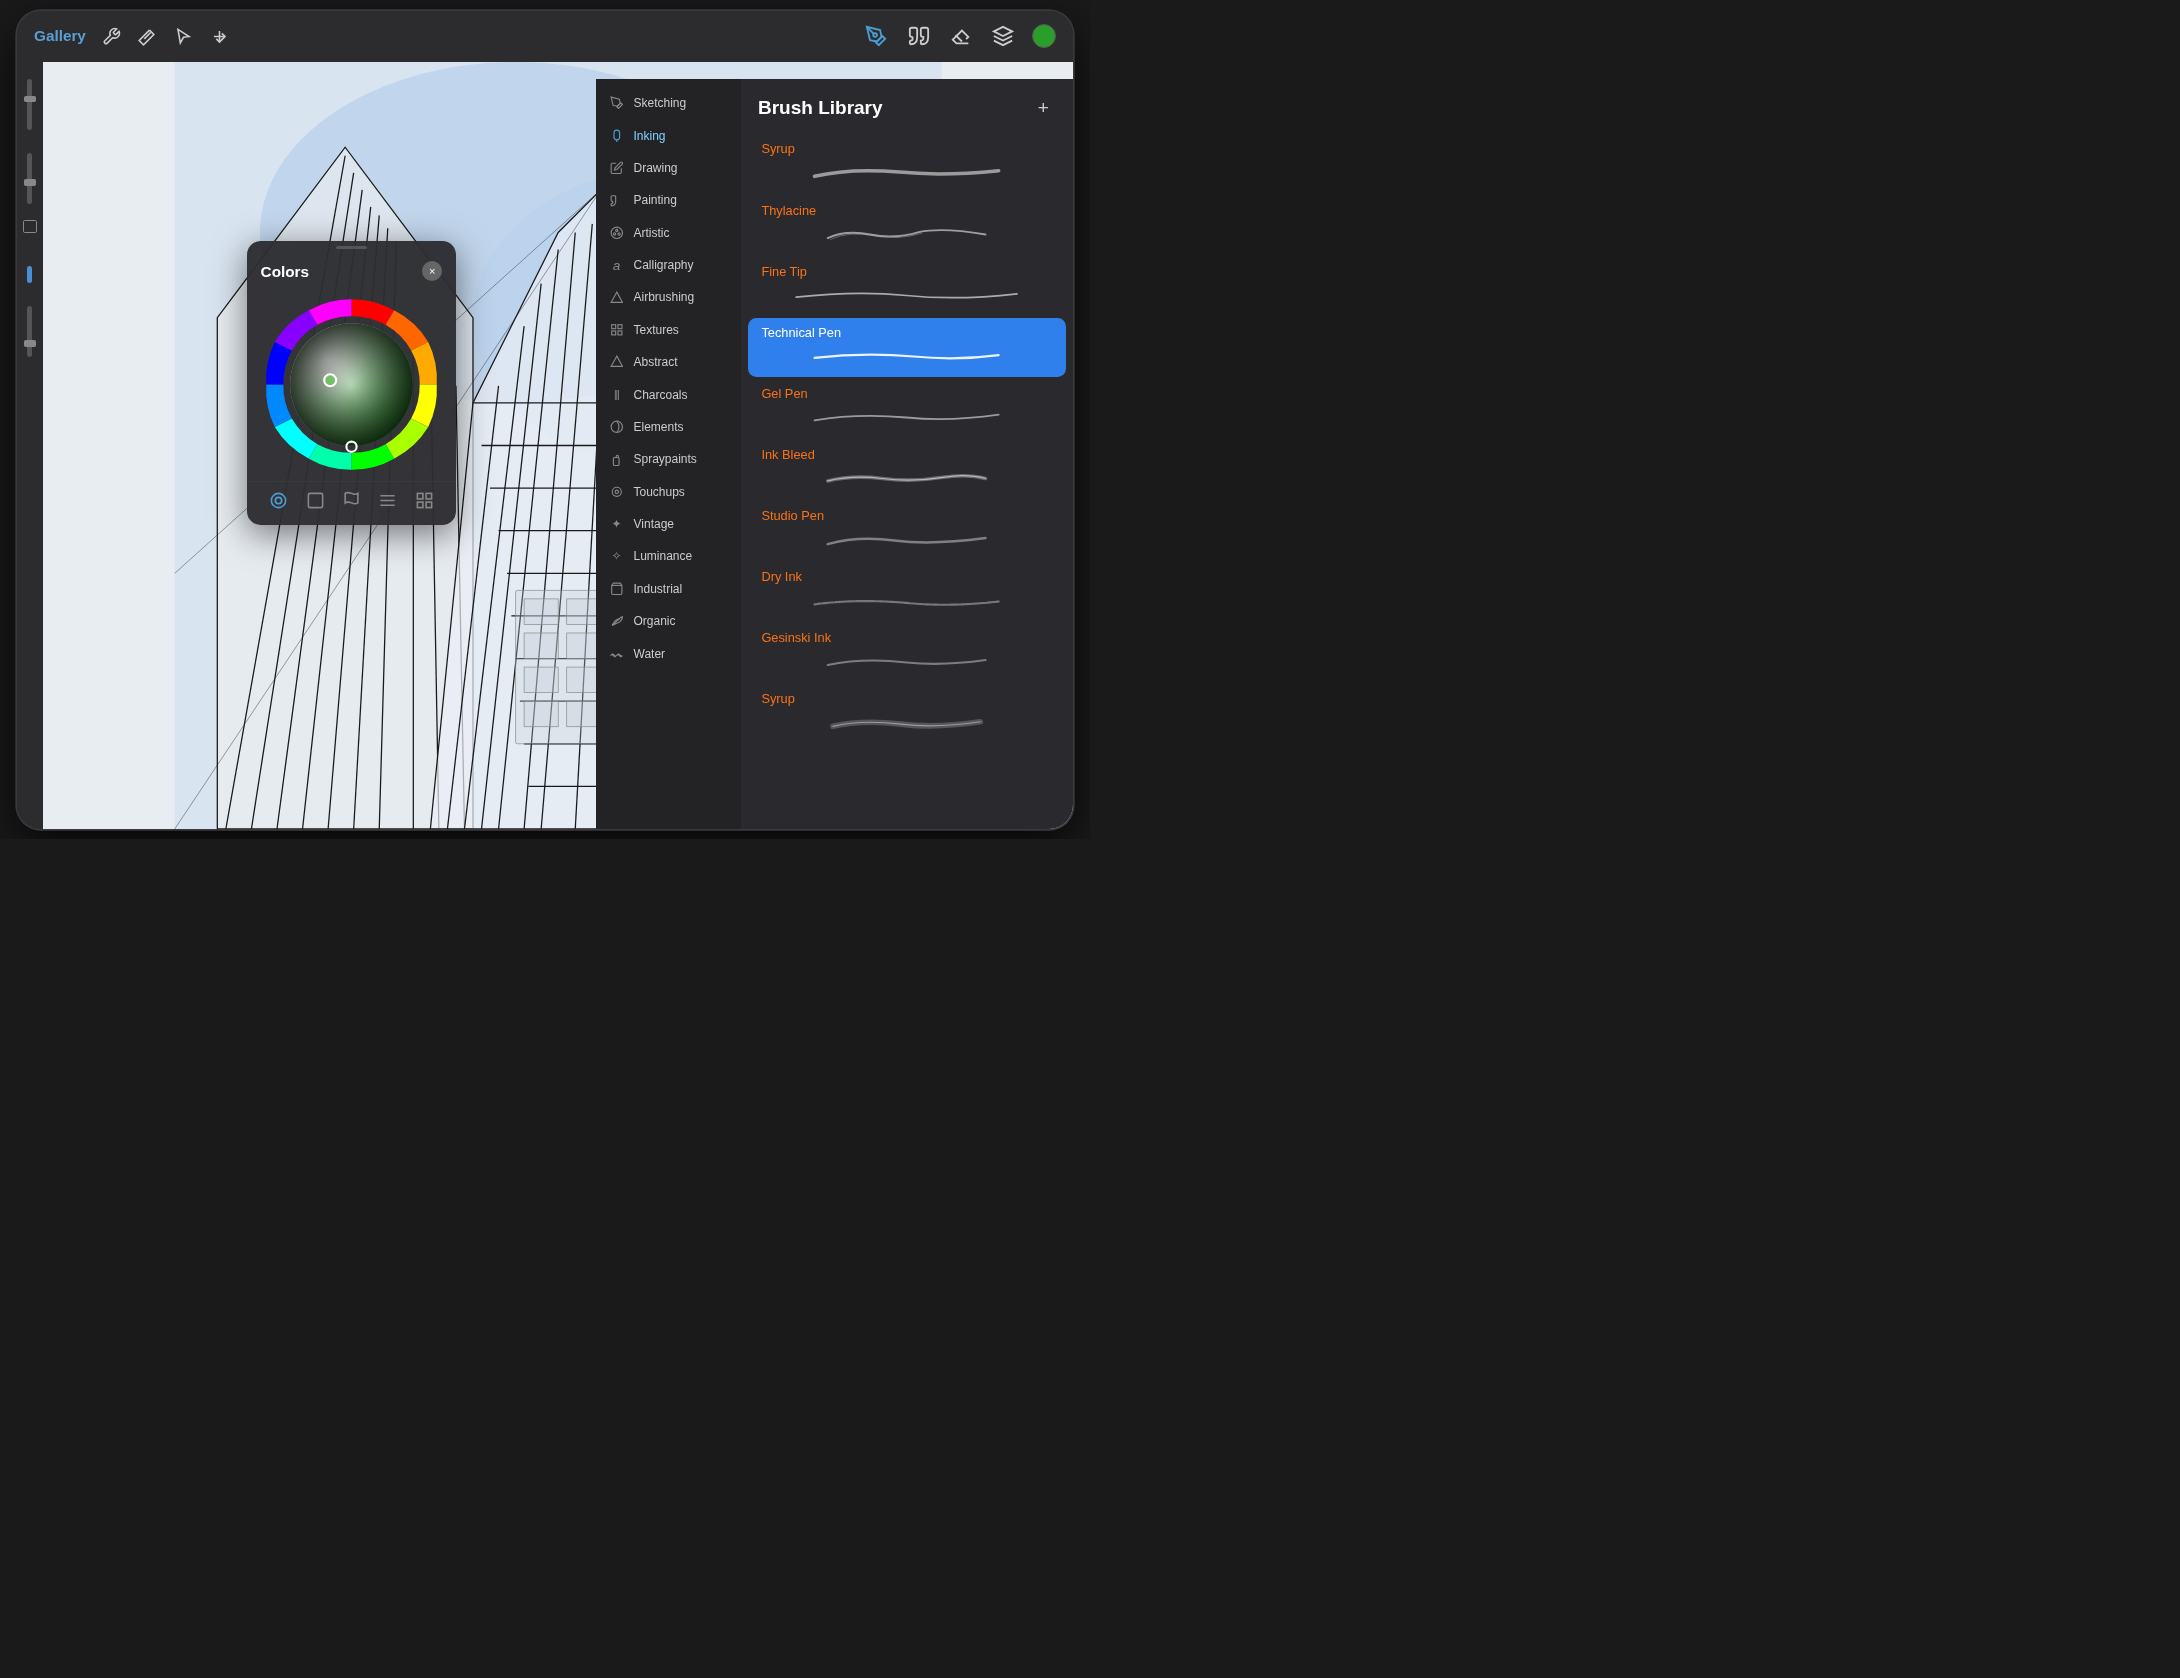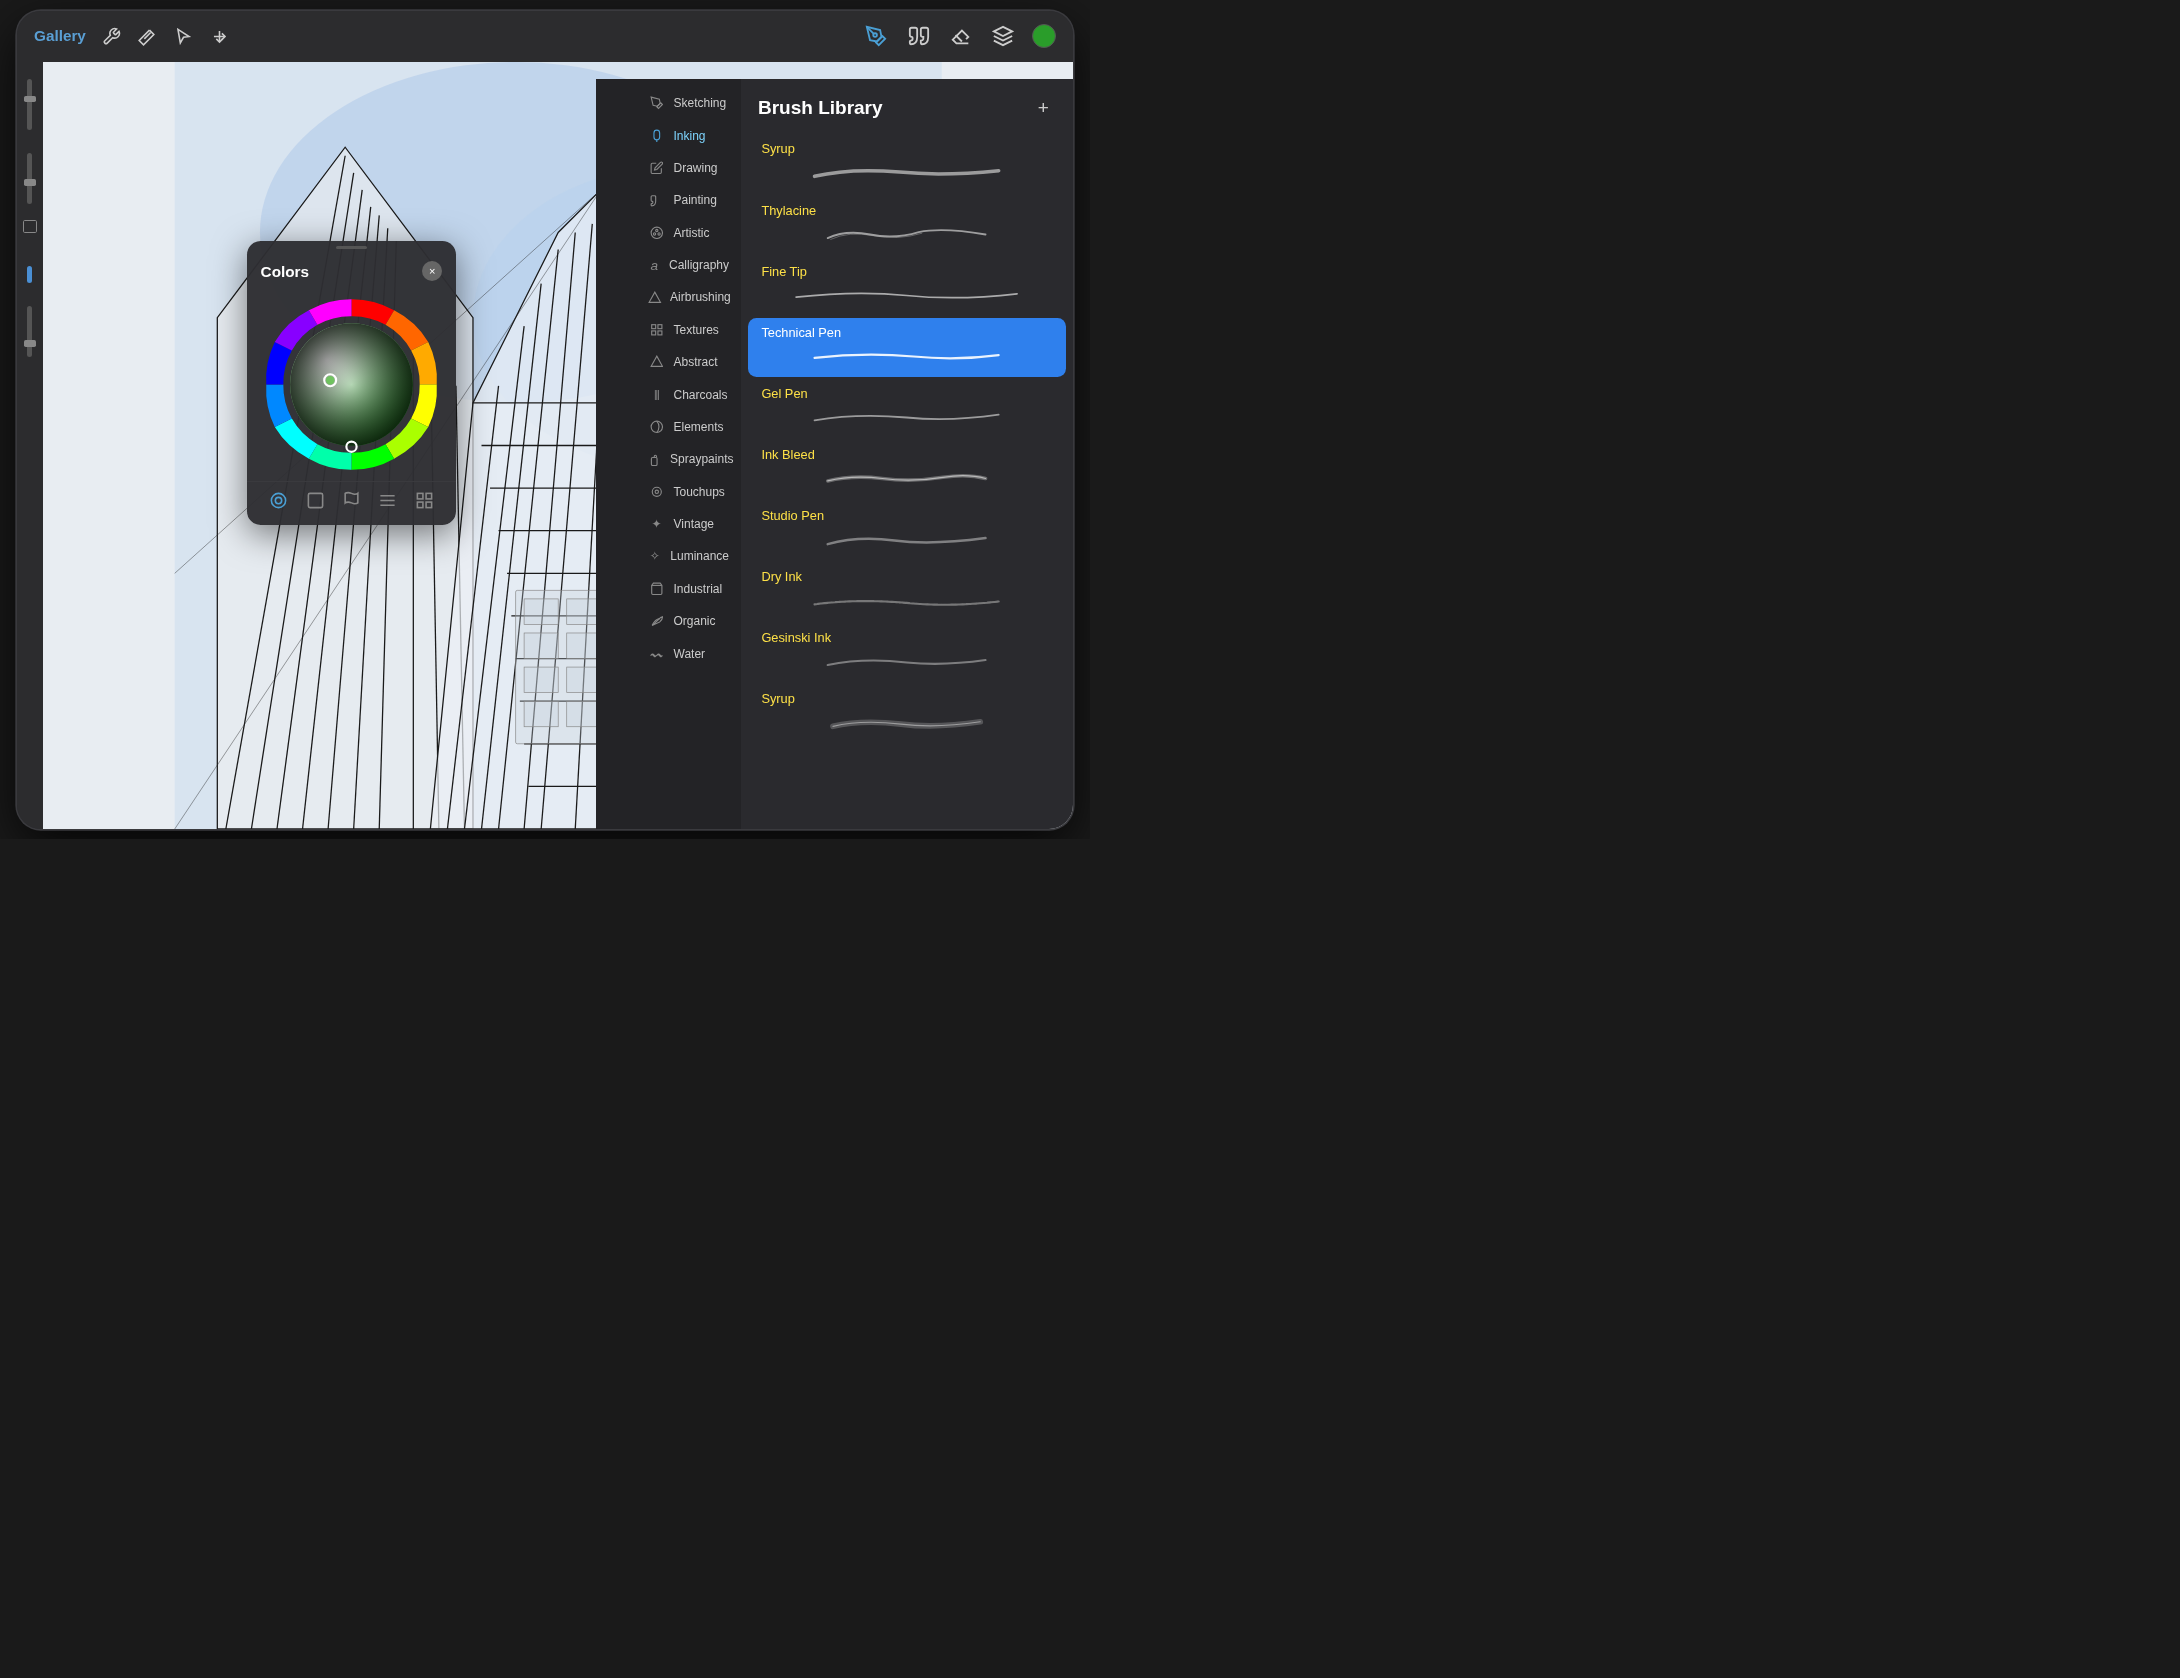--- a/index.html
+++ b/index.html
@@ -180,21 +180,20 @@
     .brush-categories::-webkit-scrollbar { width: 0; }
 
     .category-item {
       display: flex;
       align-items: center;
       gap: 8.5px;
       padding: 7.7px 12px;
       cursor: pointer;
       color: #ccc;
       font-size: 12px;
-      margin-left: 40px;
     }
 
     .category-item.active {
       color: #fff;
     }
 
     .cat-icon {
       width: 17px;
       height: 17px;
       display: flex;
@@ -244,21 +243,21 @@
       border-radius: 8.5px;
       margin: 0 6.8px 1.7px;
     }
 
     .brush-item.selected {
       background: #2f80ed;
       border-radius: 8.5px;
     }
 
     .brush-name {
-      color: #fde047;
+      color: #f97316;
       font-size: 12.8px;
       font-weight: 500;
       margin-bottom: 5.1px;
     }
 
     .brush-item.selected .brush-name {
       color: #fff;
     }
 
     .brush-preview {

